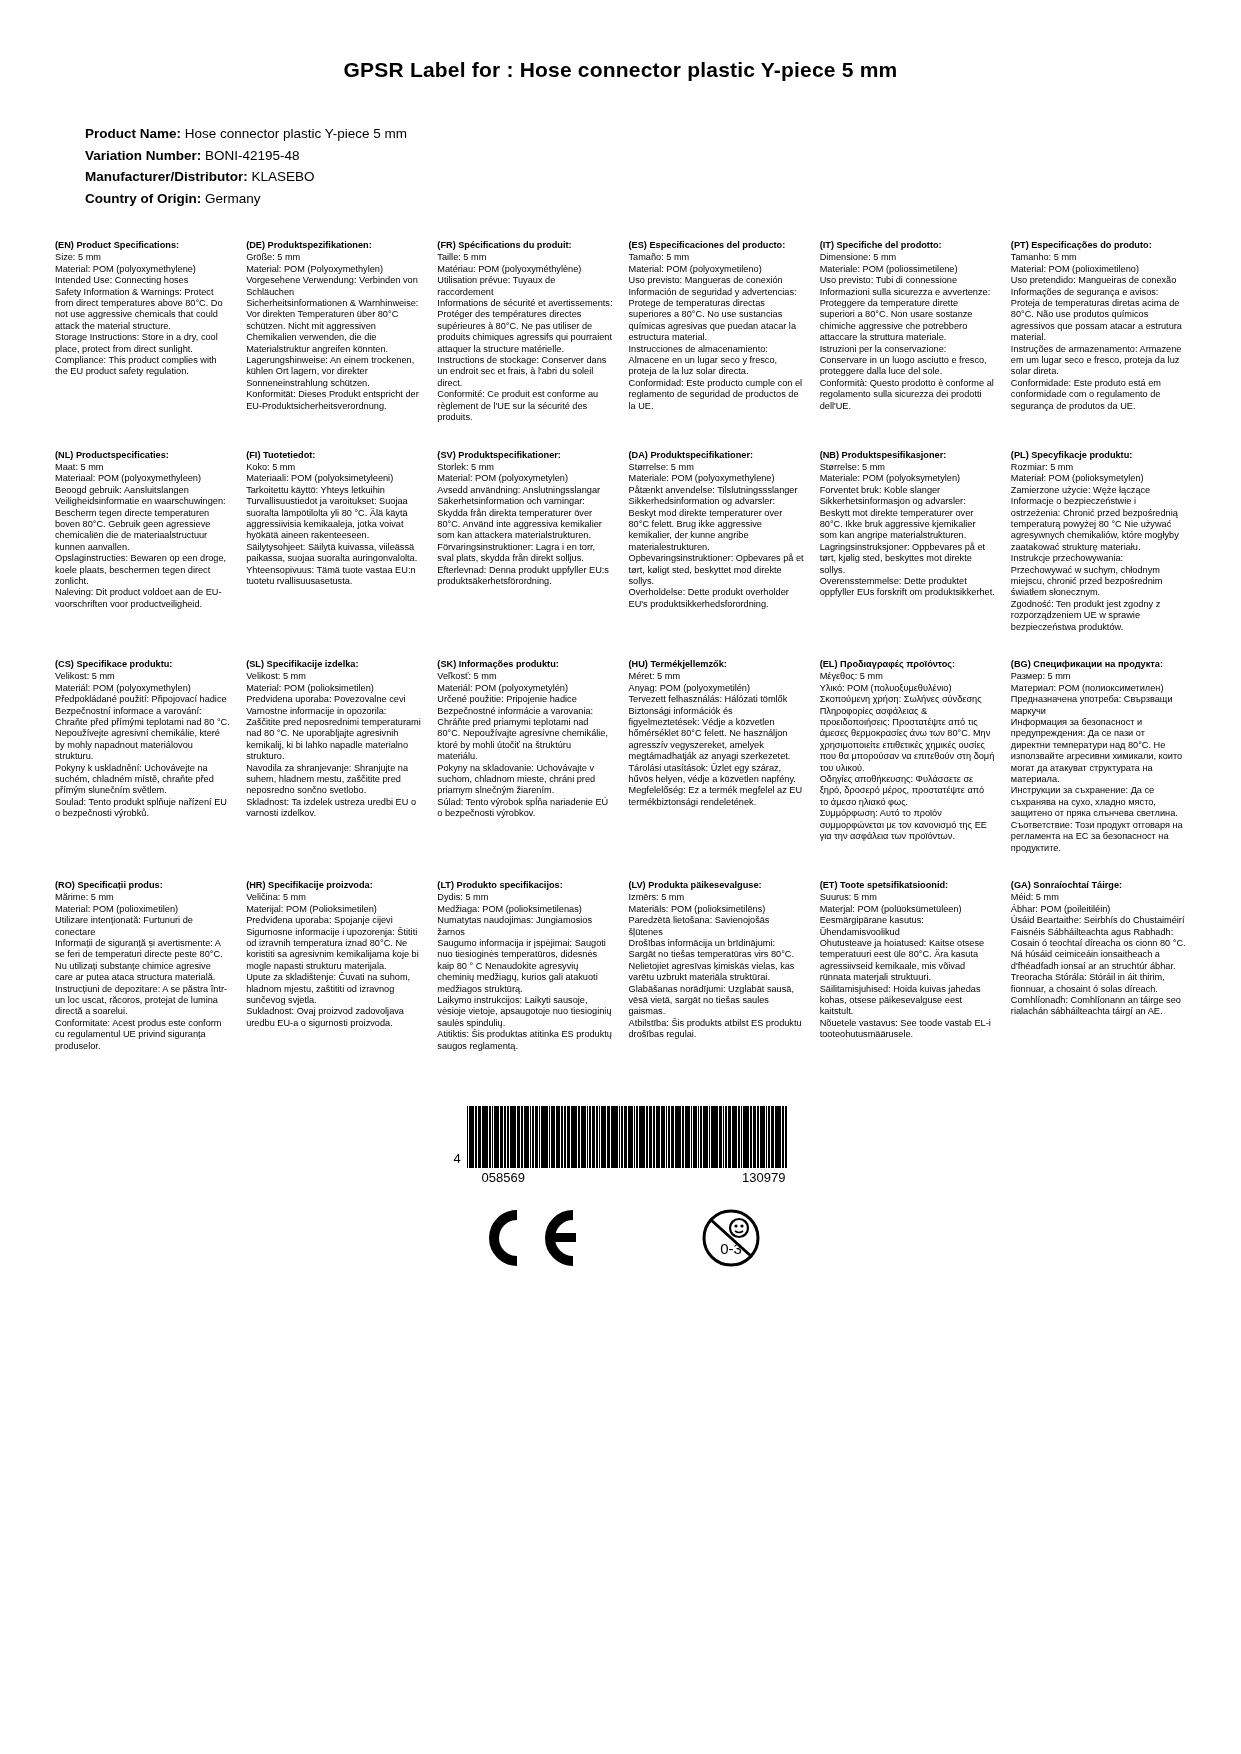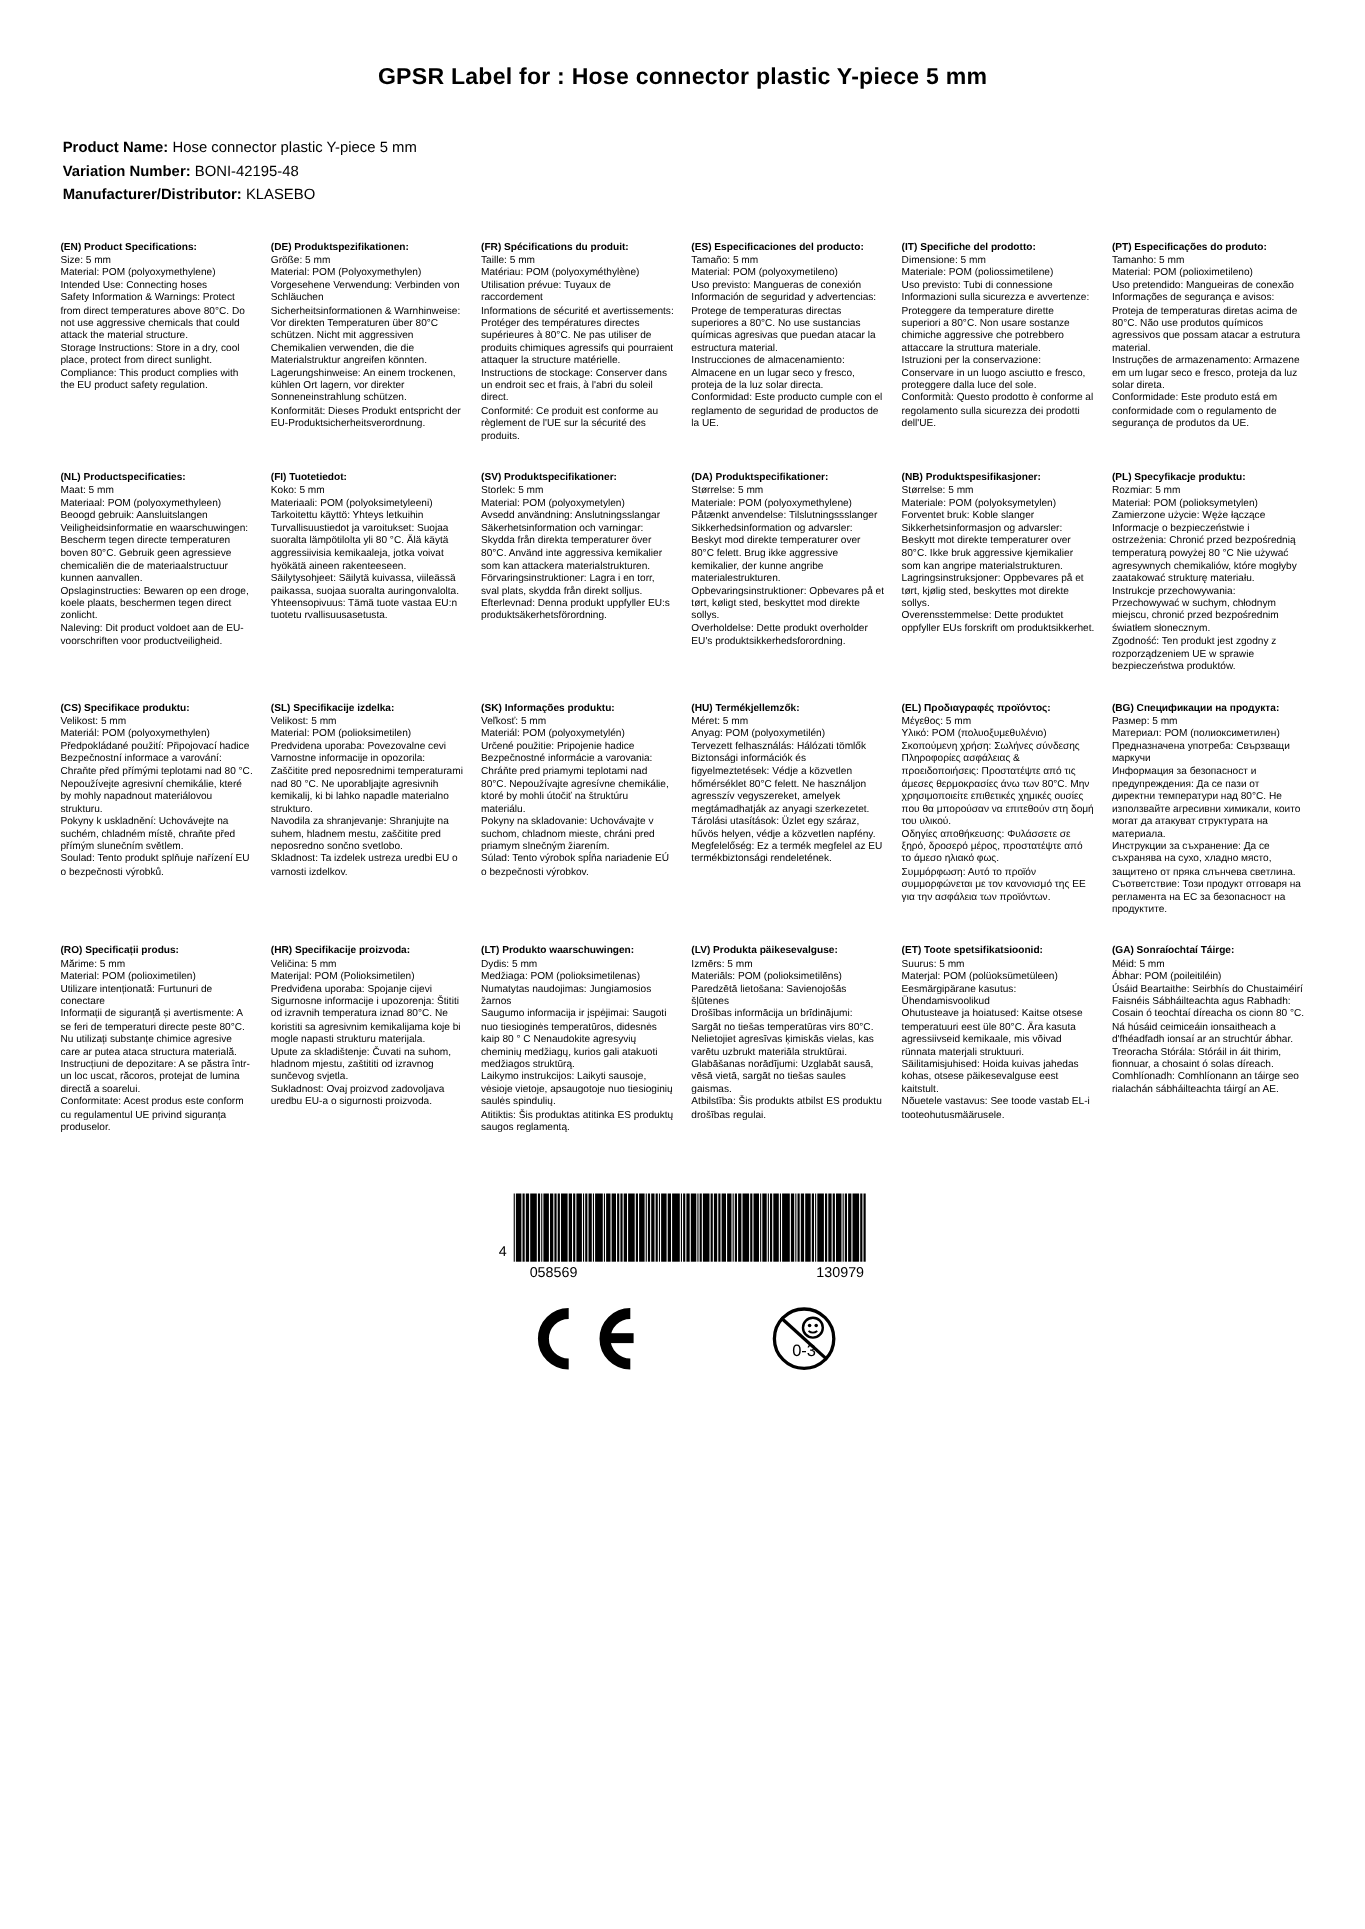--- a/index.html
+++ b/index.html
@@ -31,20 +31,21 @@
   .meta {
     margin: 0 0 32px 2px;
     font-size: 13.5px;
     line-height: 19.5px;
   }
   .meta .row {
     margin-bottom: 2px;
   }
   .meta .lab {
     font-weight: bold;
+    margin-left: 28px;
   }
   .meta .val {
     font-weight: normal;
   }
 
   .lang-grid {
     display: grid;
     grid-template-columns: repeat(6, 1fr);
     column-gap: 16px;
     row-gap: 26px;
@@ -127,20 +128,24 @@
       <span class="val">Hose connector plastic Y-piece 5 mm</span>
     </div>
     <div class="row">
       <span class="lab">Variation Number:</span>
       <span class="val">BONI-42195-48</span>
     </div>
     <div class="row">
       <span class="lab">Manufacturer/Distributor:</span>
       <span class="val">KLASEBO</span>
     </div>
+    <div class="row">
+      <span class="lab">Country of Origin:</span>
+      <span class="val">Germany</span>
+    </div>
   </div>
 
   <div class="lang-grid">
 
     <div class="lang-block">
       <span class="lang-head">(EN) Product Specifications:</span>
       <span class="lang-body">Size: 5 mm
 Material: POM (polyoxymethylene)
 Intended Use: Connecting hoses
 Safety Information &amp; Warnings: Protect from direct temperatures above 80°C. Do not use aggressive chemicals that could attack the material structure.
@@ -315,21 +320,21 @@
     <div class="lang-block">
       <span class="lang-head">(HR) Specifikacije proizvoda:</span>
       <span class="lang-body">Veličina: 5 mm
 Materijal: POM (Polioksimetilen)
 Predviđena uporaba: Spojanje cijevi
 Sigurnosne informacije i upozorenja: Štititi od izravnih temperatura iznad 80°C. Ne koristiti sa agresivnim kemikalijama koje bi mogle napasti strukturu materijala.
 Upute za skladištenje: Čuvati na suhom, hladnom mjestu, zaštititi od izravnog sunčevog svjetla.
 Sukladnost: Ovaj proizvod zadovoljava uredbu EU-a o sigurnosti proizvoda.</span>
     </div>
     <div class="lang-block">
-      <span class="lang-head">(LT) Produkto waarschuwingen:</span>
+      <span class="lang-head">(LT) Produkto specifikacijos:</span>
       <span class="lang-body">Dydis: 5 mm
 Medžiaga: POM (polioksimetilenas)
 Numatytas naudojimas: Jungiamosios žarnos
 Saugumo informacija ir įspėjimai: Saugoti nuo tiesioginės temperatūros, didesnės kaip 80 ° C Nenaudokite agresyvių cheminių medžiagų, kurios gali atakuoti medžiagos struktūrą.
 Laikymo instrukcijos: Laikyti sausoje, vėsioje vietoje, apsaugotoje nuo tiesioginių saulės spindulių.
 Atitiktis: Šis produktas atitinka ES produktų saugos reglamentą.</span>
     </div>
     <div class="lang-block">
       <span class="lang-head">(LV) Produkta päikesevalguse:</span>
       <span class="lang-body">Izmērs: 5 mm

